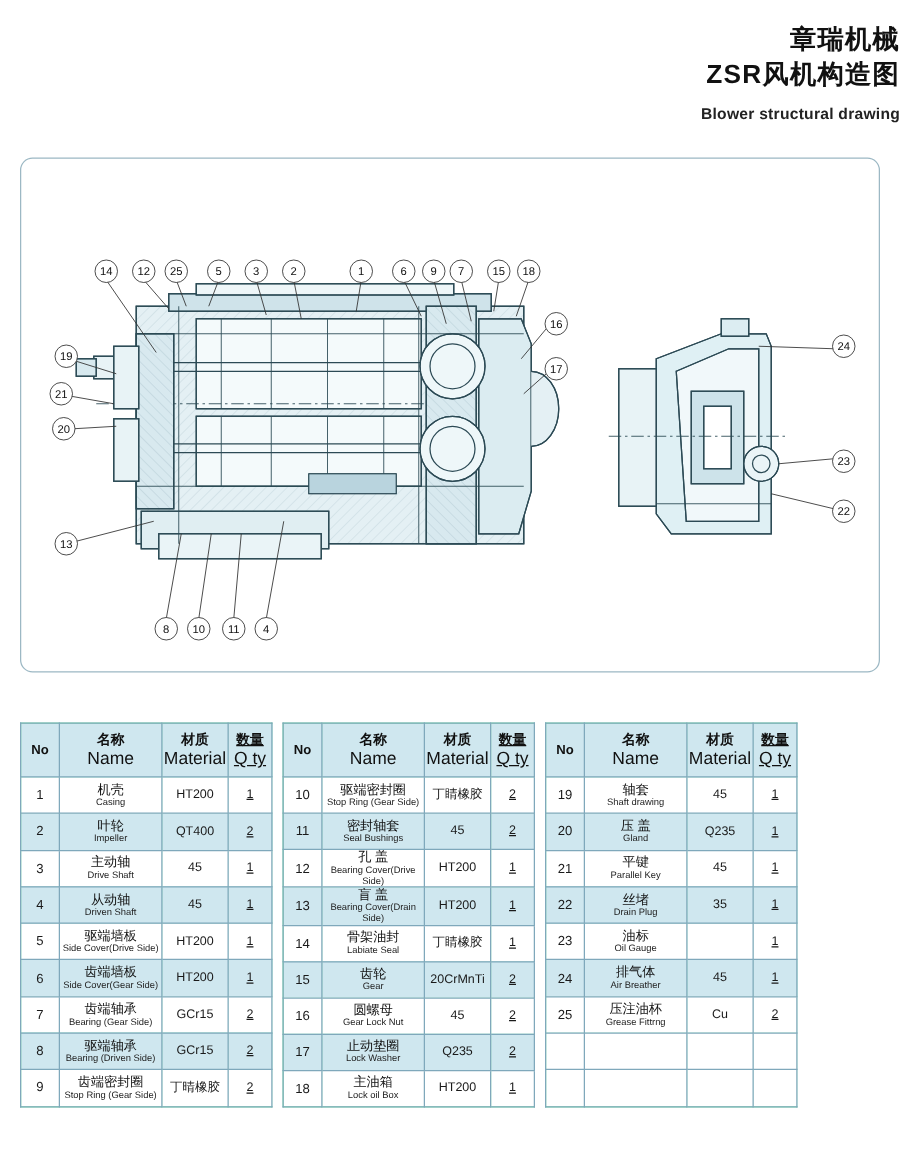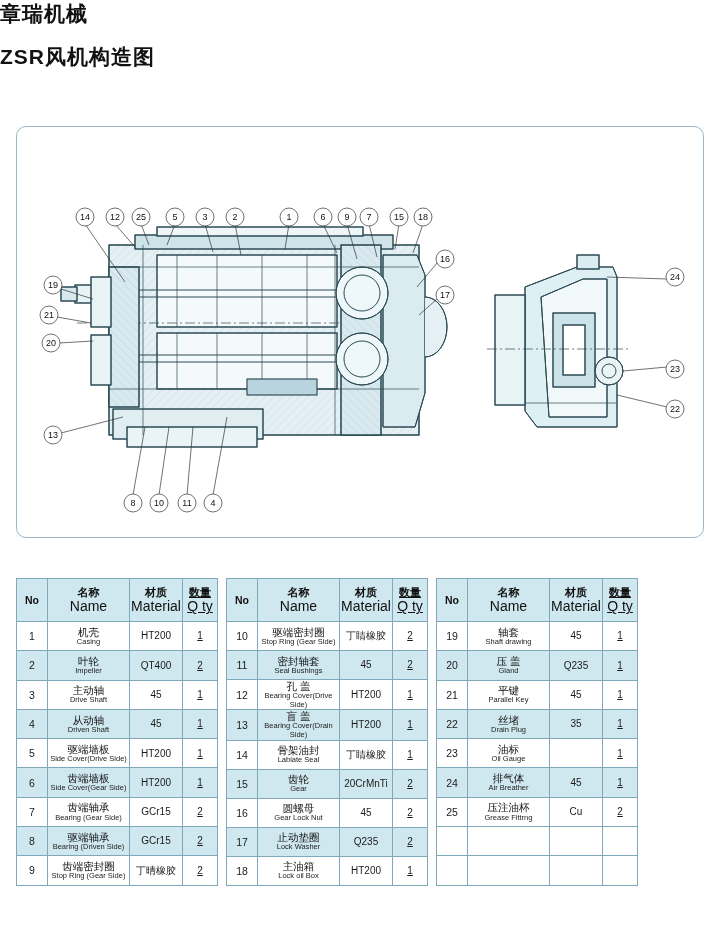--- a/index.html
+++ b/index.html
@@ -15,36 +15,36 @@
     position: relative;
     overflow: hidden;
   }
   .page {
     width: 720px;
     height: 934px;
     position: relative;
   }
   
   .header {
-    text-align: left;
+    text-align: right;
+    padding-top: 18px;
   }
   .title-cn {
     font-size: 21px;
     font-weight: bold;
     letter-spacing: 1px;
     color: #111;
     line-height: 1.35;
   }
   .title-cn2 {
     font-size: 21px;
     font-weight: bold;
     letter-spacing: 1px;
     color: #111;
     line-height: 1.35;
-    margin-top: 15px;
   }
   .title-en {
     font-size: 12.5px;
     font-weight: bold;
     color: #222;
     margin-top: 9px;
     letter-spacing: .2px;
   }
   
   .drawing-frame {
@@ -106,20 +106,21 @@
   .lbl { font-size: 9px; fill: #111; font-family: "Liberation Sans", sans-serif; }
 </style>
 </head>
 <body>
 
 <div class="page">
 
   <div class="header">
     <div class="title-cn">章瑞机械</div>
     <div class="title-cn2">ZSR风机构造图</div>
+    <div class="title-en">Blower structural drawing</div>
   </div>
 
   <div class="drawing-frame">
     <svg width="688" height="412" viewBox="0 0 688 412">
       <defs>
         <pattern id="hatchA" width="6" height="6" patternTransform="rotate(45)" patternUnits="userSpaceOnUse">
           <line x1="0" y1="0" x2="0" y2="6" stroke="#6c8f9e" stroke-width="0.8"></line>
         </pattern>
         <pattern id="hatchB" width="6" height="6" patternTransform="rotate(-45)" patternUnits="userSpaceOnUse">
           <line x1="0" y1="0" x2="0" y2="6" stroke="#6c8f9e" stroke-width="0.8"></line>

